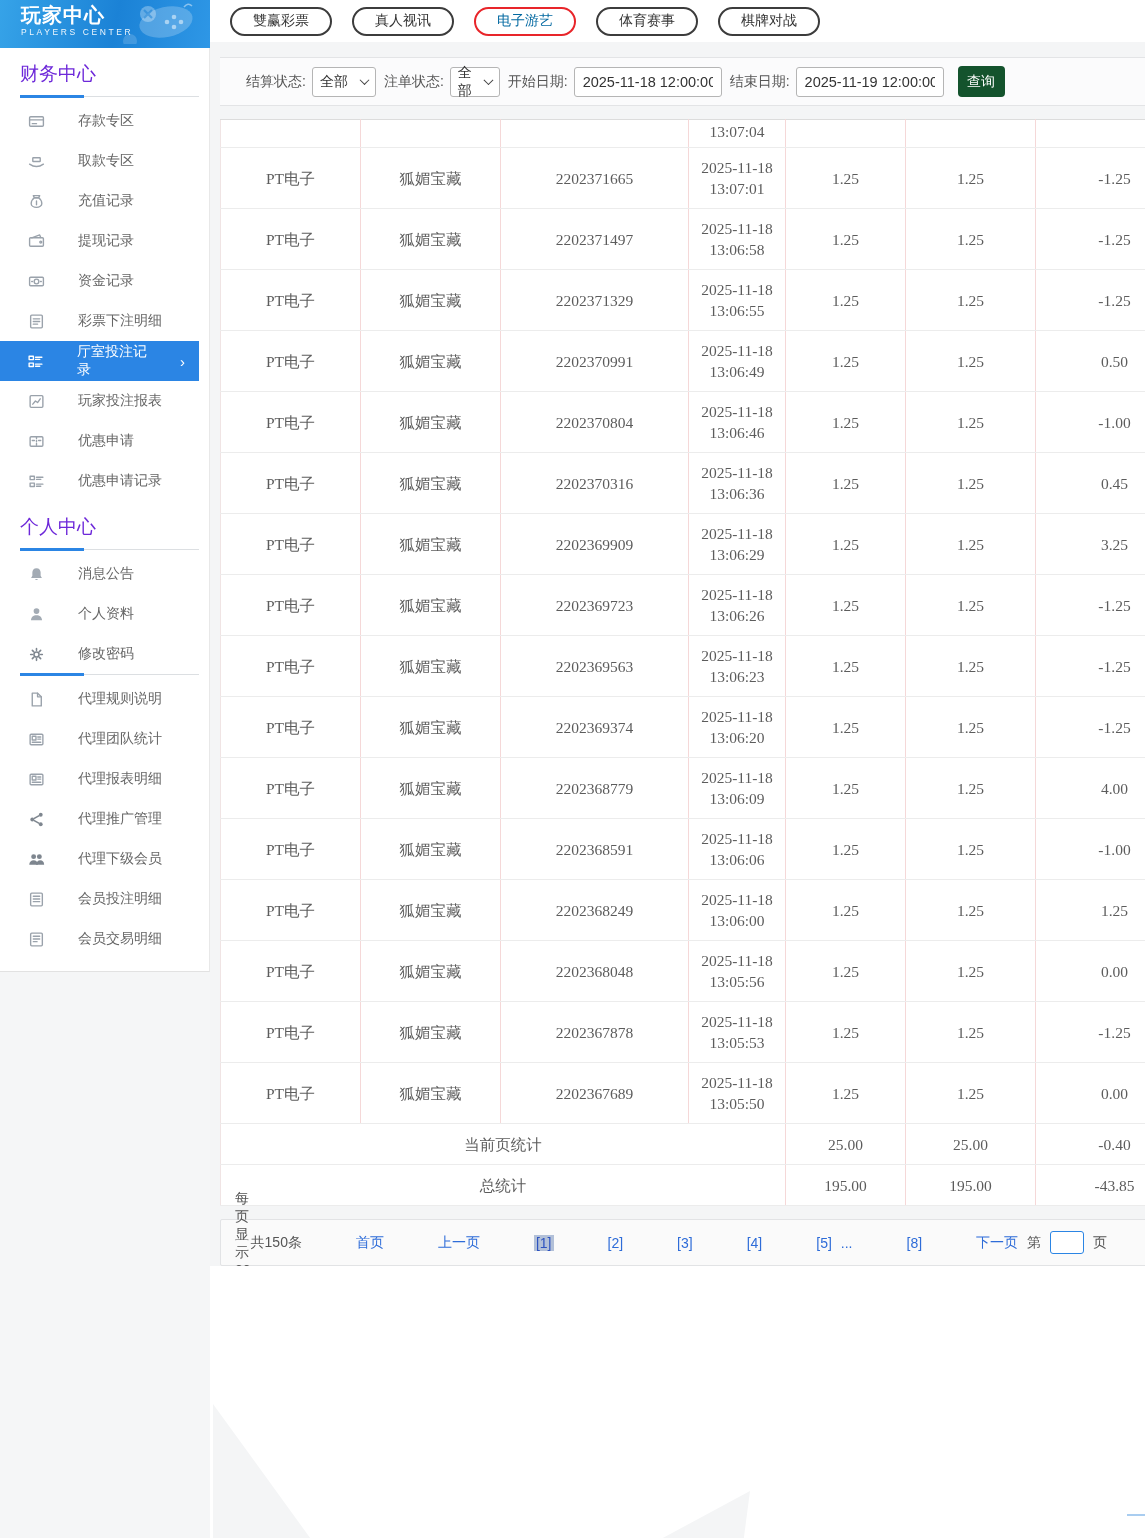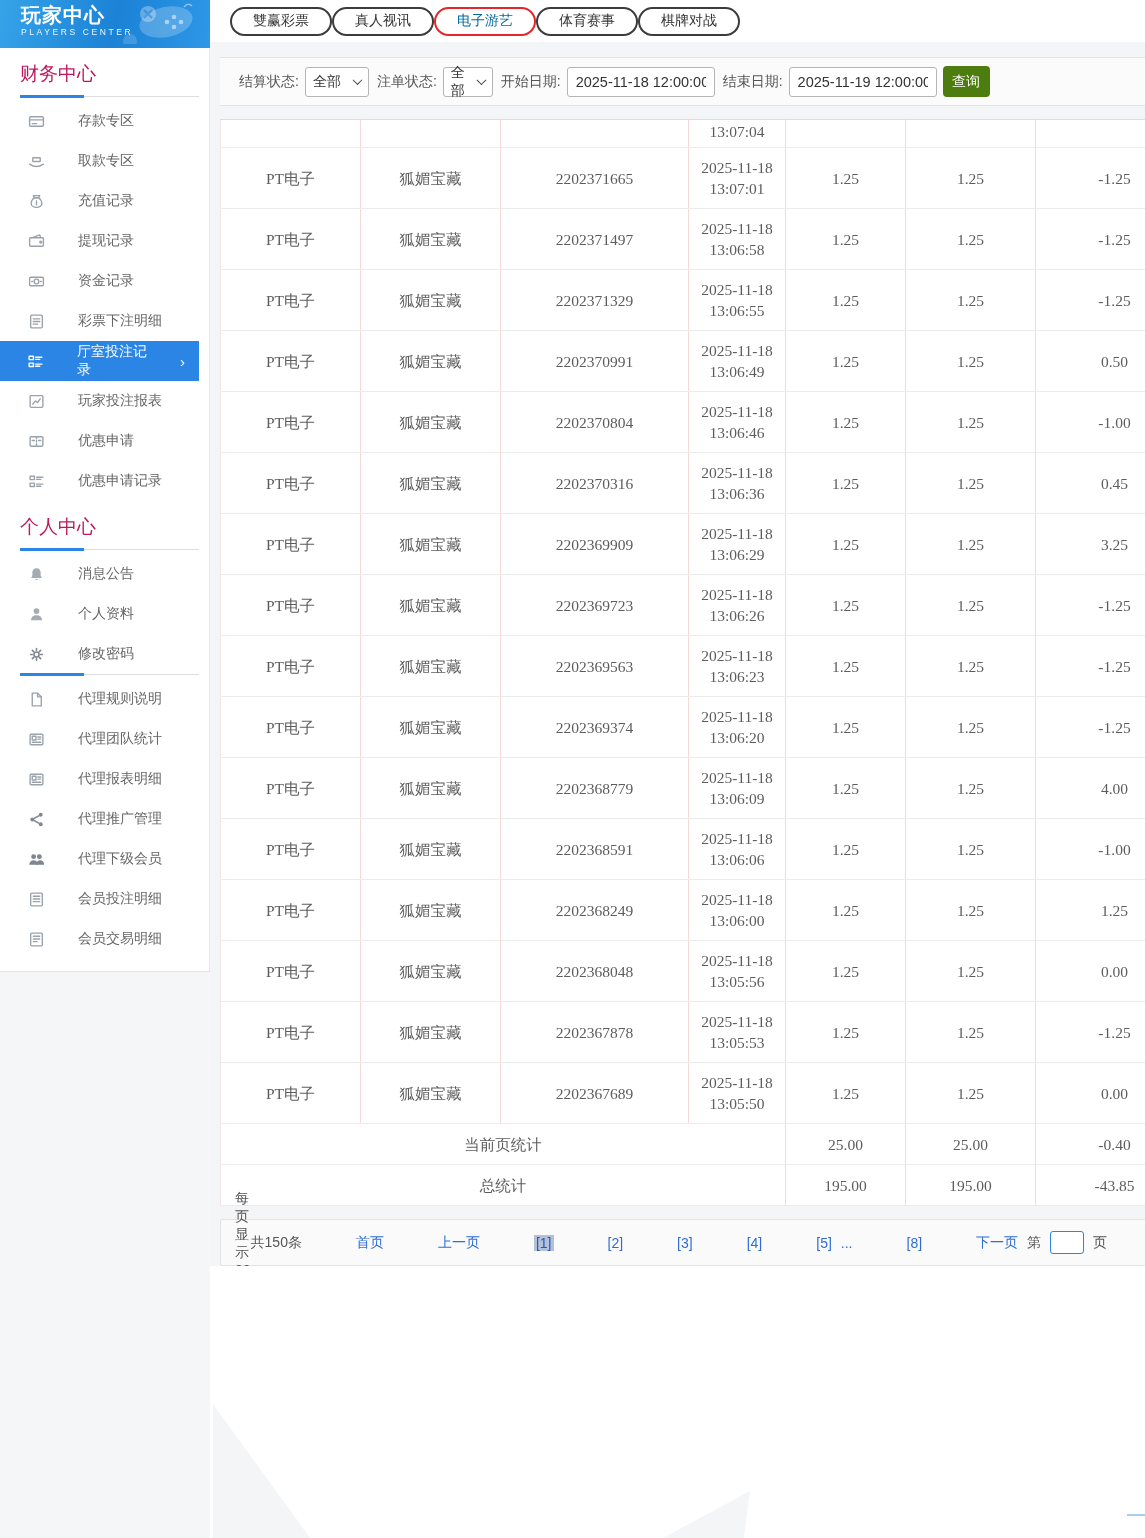--- a/index.html
+++ b/index.html
@@ -6,48 +6,48 @@
   body{width:1145px;height:1538px;overflow:hidden;font-family:"Liberation Sans",sans-serif;background:#f4f5f6;}
   .app{display:flex;width:1145px;height:1538px;overflow:hidden;}
 
   
   .sidebar{width:210px;flex:0 0 210px;background:#f5f6f7;}
   .logo{height:48px;background:linear-gradient(100deg,#36a3e8 0%,#1b82d6 55%,#2e97e6 100%);position:relative;overflow:hidden;padding:3px 0 0 21px;box-sizing:border-box;}
   .logo-title{color:#fff;font-size:20px;font-weight:bold;letter-spacing:1px;line-height:24px;}
   .logo-sub{color:rgba(255,255,255,.92);font-size:8.5px;letter-spacing:2.6px;line-height:11px;}
   .logo svg{position:absolute;right:2px;top:0;}
   .panel{background:#fff;border-right:1px solid #e8e8e8;border-bottom:1px solid #e2e2e2;padding-bottom:12px;}
-  .sec-title{font-size:19px;color:#be185d;padding:13px 0 9px 20px;line-height:26px;}
+  .sec-title{font-size:19px;color:#6d28d9;padding:13px 0 9px 20px;line-height:26px;}
   .sec-line{margin:0 10px 0 20px;border-bottom:1px solid #dcdfe2;position:relative;height:0;}
   .sec-line span{position:absolute;left:0;bottom:-2px;width:64px;height:3px;background:#2b85e4;display:block;}
   .menu{list-style:none;margin:4px 0 0 0;padding:0;}
   .menu li{height:40px;display:flex;align-items:center;padding-left:27px;gap:33px;font-size:14px;color:#666;cursor:pointer;margin-right:10px;}
   .menu li .icn{width:18px;height:18px;display:inline-flex;align-items:center;justify-content:center;}
   .menu li .icn svg{width:17px;height:17px;}
   .icn .st{stroke:#9aa2ab;stroke-width:1.3;fill:none;stroke-linecap:round;stroke-linejoin:round;}
   .icn .fl{fill:#a3abb4;stroke:none;}
   .menu li.active{background:#2b85e4;color:#fff;}
   .menu li.active .st{stroke:#fff;}
   .chev{margin-left:auto;padding-right:14px;color:#fff;font-size:15px;line-height:1;}
 
   
   .main{flex:1;display:flex;flex-direction:column;overflow:hidden;background:#f4f5f6;}
-  .tabsbar{height:42px;background:#fff;display:flex;align-items:center;gap:0;padding-left:20px;flex:0 0 auto;}
+  .tabsbar{height:42px;background:#fff;display:flex;align-items:center;gap:20px;padding-left:20px;flex:0 0 auto;}
   .pill{height:29px;box-sizing:border-box;border:2px solid #3c3c3c;border-radius:15px;background:#fff;color:#333;font-size:14px;padding:0 21px;display:flex;align-items:center;cursor:pointer;font-family:"Liberation Sans",sans-serif;}
   .pill.active{color:#0369a1;border-color:#e8252a;}
   .gap15{height:15px;flex:0 0 auto;}
   .gap13{height:13px;flex:0 0 auto;}
   .filterbar{margin-left:10px;width:950px;box-sizing:border-box;height:49px;background:#fbfbfc;border-top:1px solid #e3e4e6;border-bottom:1px solid #e3e4e6;display:flex;align-items:center;padding:0 12px;font-size:14px;color:#555;flex:0 0 auto;}
   .flabel{margin:0 6px 0 8px;white-space:nowrap;}
   .sel{display:flex;align-items:center;justify-content:space-between;border:1px solid #b5b5b5;border-radius:3px;background:#fff;height:30px;box-sizing:border-box;padding:0 7px;color:#333;cursor:pointer;}
   .sel .caret{width:6px;height:6px;border-right:1.6px solid #444;border-bottom:1.6px solid #444;transform:rotate(45deg) translate(-1px,-1px);}
   .sel1{width:64px;}
   .sel2{width:50px;}
   .dinput{width:148px;height:30px;box-sizing:border-box;border:1px solid #b5b5b5;border-radius:3px;padding:0 8px;font-size:14.5px;color:#333;font-family:"Liberation Sans",sans-serif;background:#fff;}
-  .qbtn{margin-left:6px;width:47px;height:31px;background:#4d7c0f;color:#fff;border:none;border-radius:4px;font-size:14px;cursor:pointer;font-family:"Liberation Sans",sans-serif;}
+  .qbtn{margin-left:14px;width:47px;height:31px;background:#14532d;color:#fff;border:none;border-radius:4px;font-size:14px;cursor:pointer;font-family:"Liberation Sans",sans-serif;}
 
   
   .tablewrap{margin-left:10px;width:925px;overflow:hidden;flex:0 0 auto;}
   table.records{border-collapse:collapse;table-layout:fixed;width:973px;background:#fff;border-top:1px solid #dcdcdc;border-left:1px solid #f0e4e4;font-family:"Liberation Serif",serif;font-size:15.5px;color:#5c5c5c;}
   table.records td{border-right:1px solid #f5d8d8;border-bottom:1px solid #ececec;text-align:center;vertical-align:middle;line-height:21px;padding:0 2px;overflow:hidden;}
   tr.row td{height:60px;}
   tr.partial td{height:27px;vertical-align:top;line-height:24px;}
   tr.sum td{height:40px;}
 
   
@@ -369,21 +369,21 @@
       <button class="pill">雙赢彩票</button>
       <button class="pill">真人视讯</button>
       <button class="pill active">电子游艺</button>
       <button class="pill">体育赛事</button>
       <button class="pill">棋牌对战</button>
     </div>
 
     <div class="gap15"></div>
 
     <div class="filterbar">
-      <span class="flabel" style="margin-left:7px">结算状态:</span>
+      <span class="flabel" style="margin-left:14px">结算状态:</span>
       <div class="sel sel1">
         <span>全部</span>
         <span class="caret"></span>
       </div>
       <span class="flabel">注单状态:</span>
       <div class="sel sel2">
         <span>全部</span>
         <span class="caret"></span>
       </div>
       <span class="flabel">开始日期:</span>

